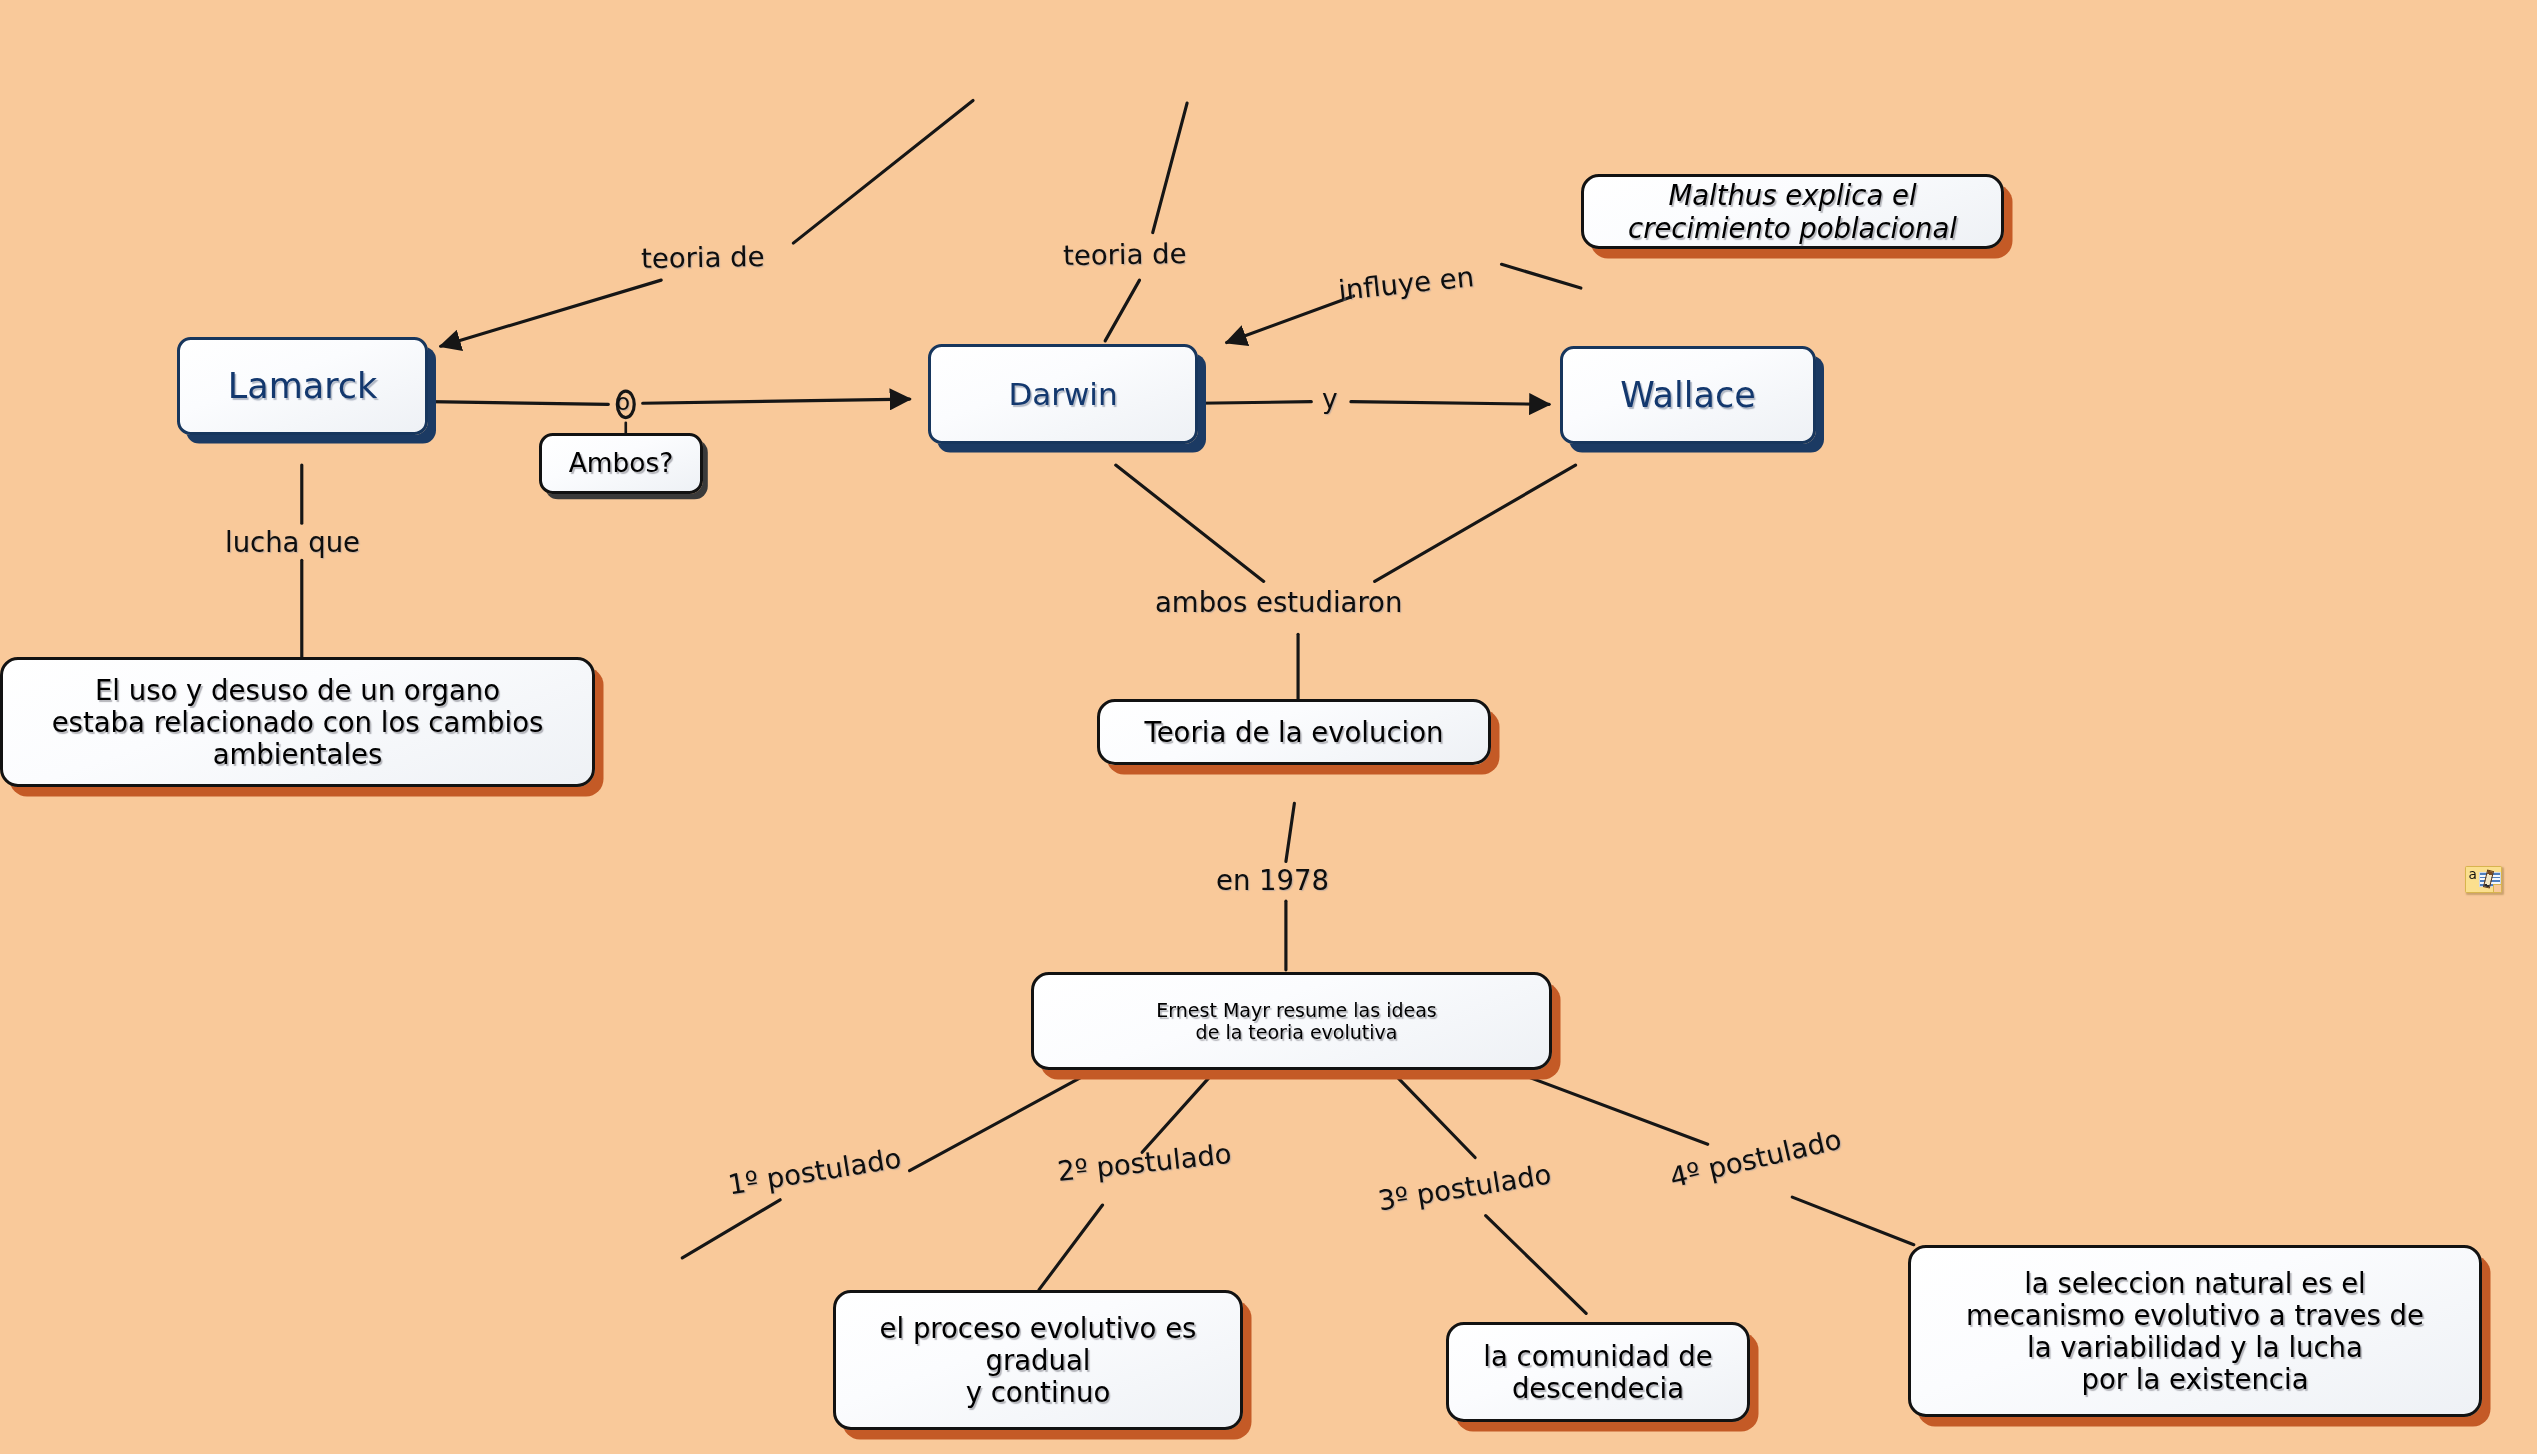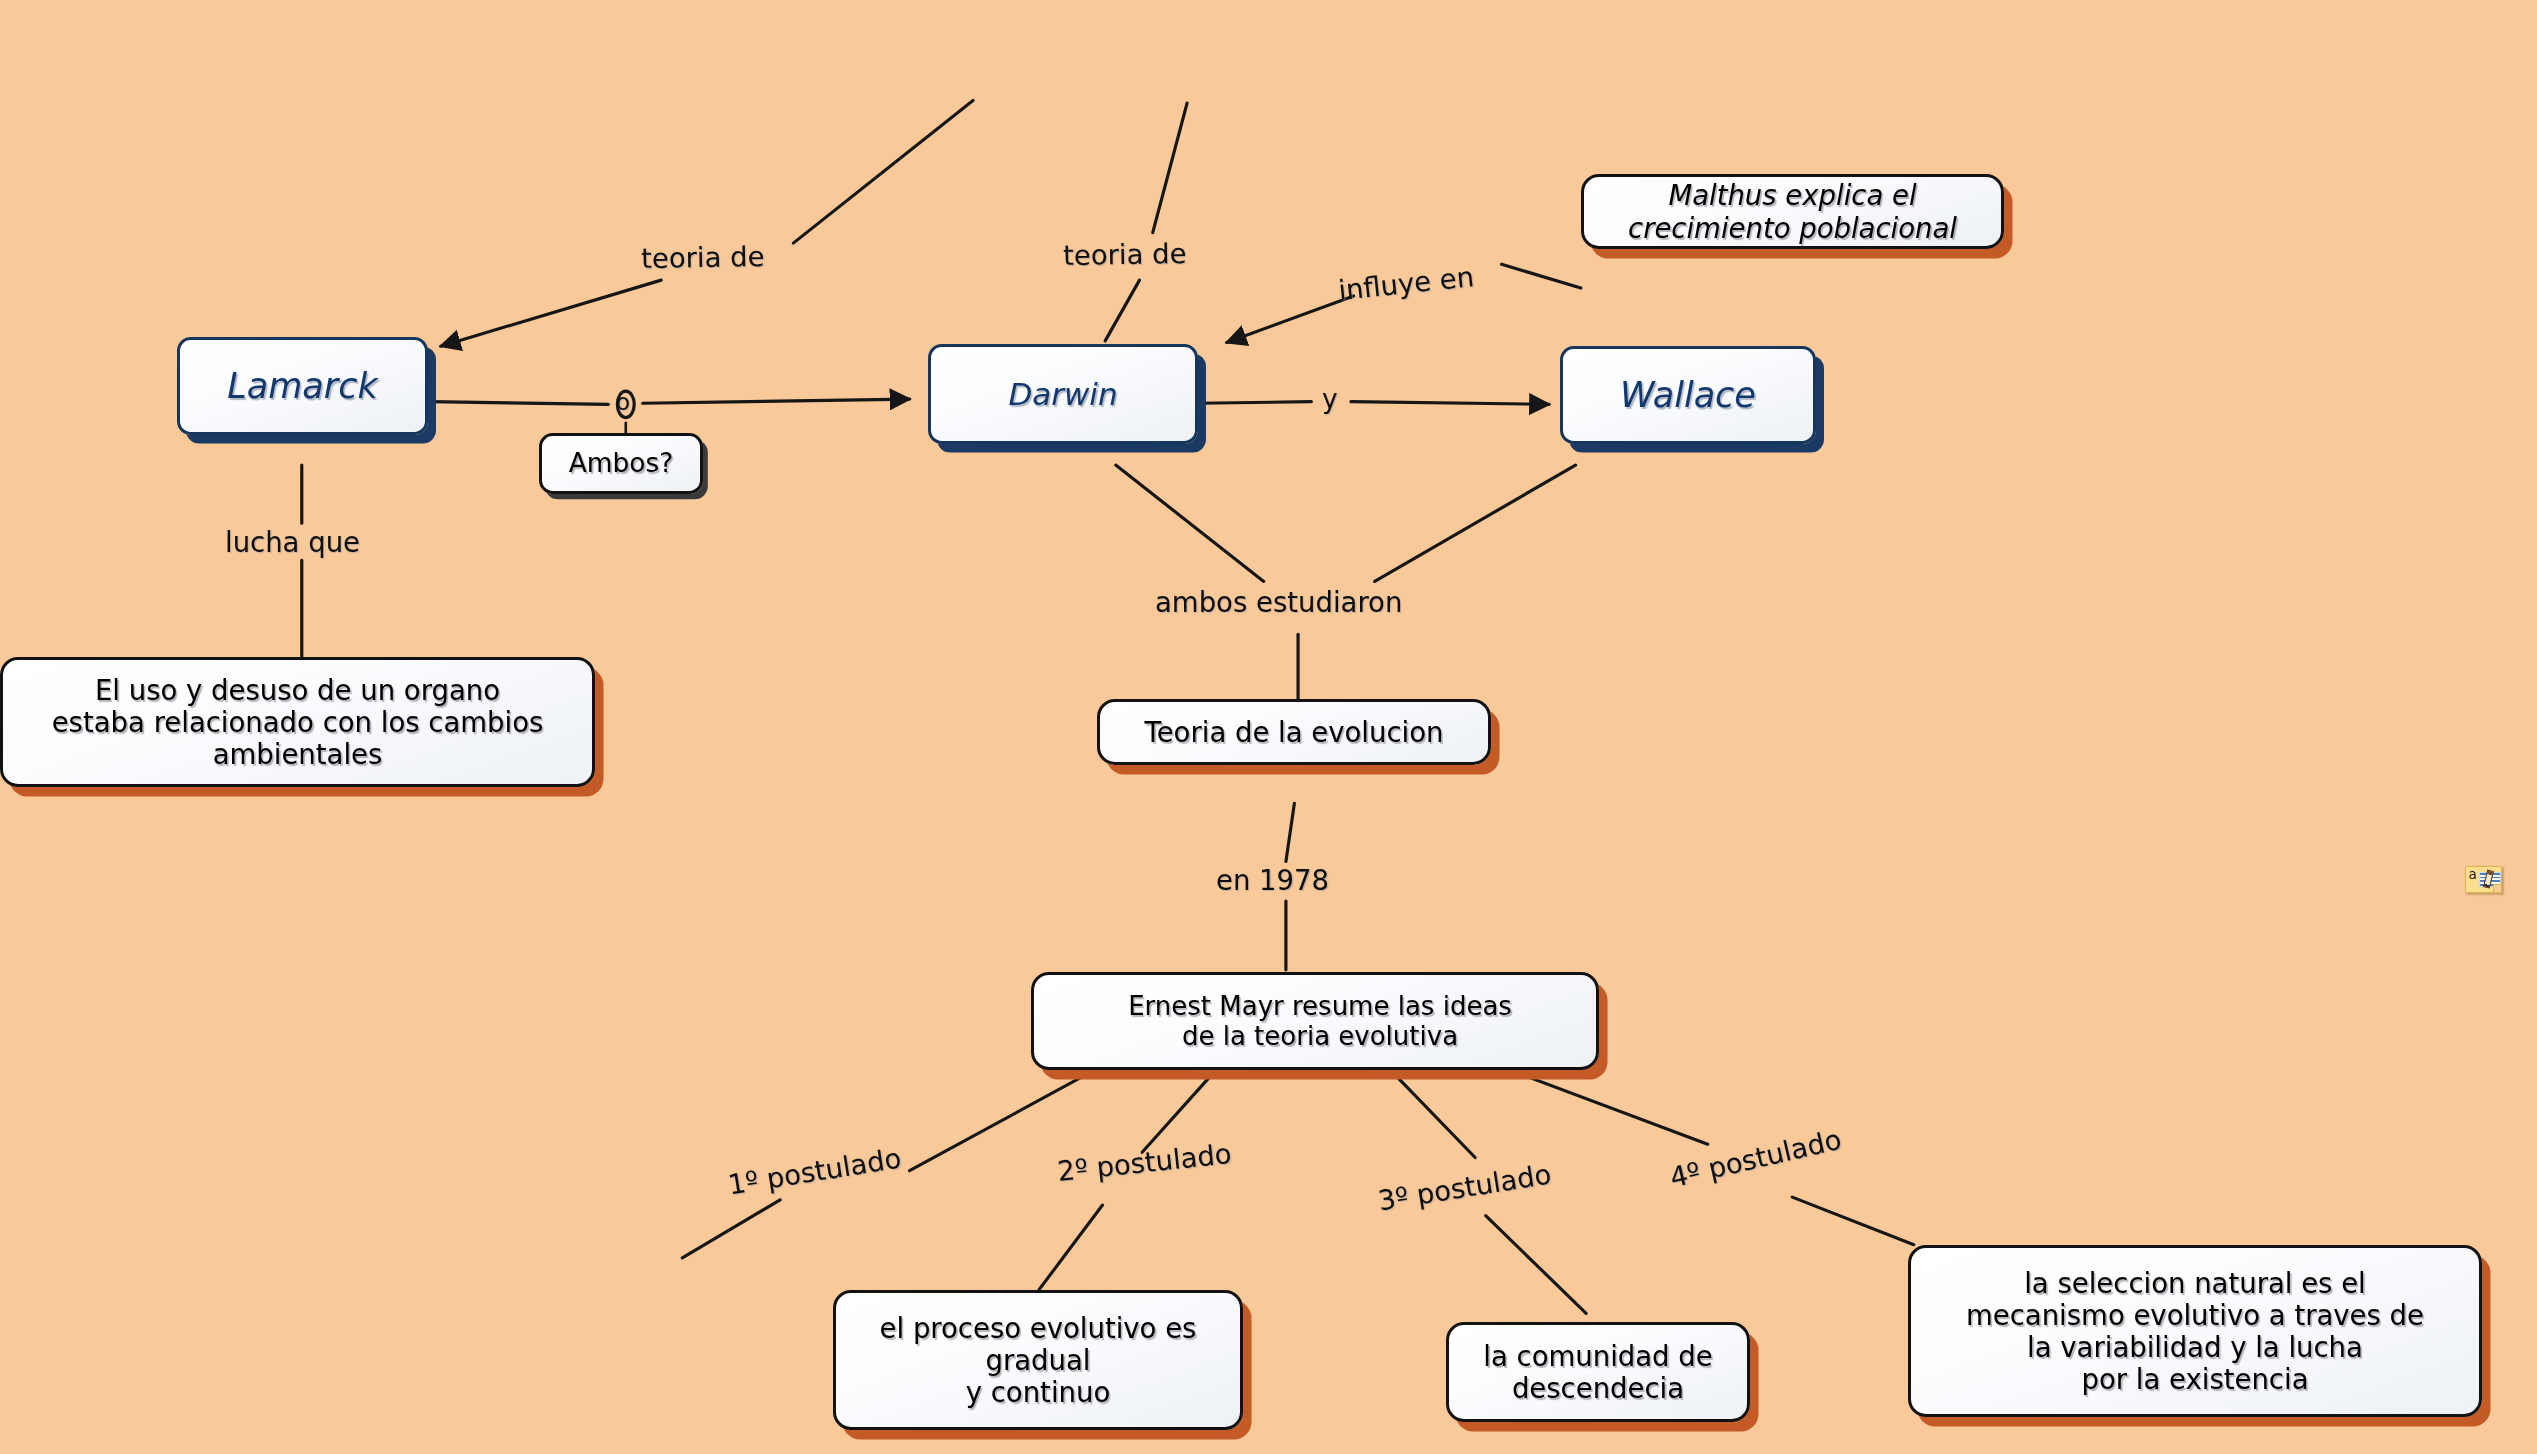--- a/index.html
+++ b/index.html
@@ -45,21 +45,20 @@
     text-shadow: 1.6px 1.6px 1.1px rgba(120,120,130,0.55);
   }
 
   
   .node.person {
     border: 3.7px solid #17365d;
     border-radius: 13.7px;
     color: #13386e;
     box-shadow: 8.5px 9px 0 -0.5px #1b3a63;
     text-shadow: 1.6px 1.6px 1.1px rgba(130,140,160,0.6);
-    font-style: italic;
   }
 
   .node.small {
     border-width: 3.2px;
     border-radius: 13.7px;
     box-shadow: 5.3px 5.8px 0 -0.5px #3a3a3a;
   }
 
   .node.italic { font-style: italic; }
 
@@ -210,21 +209,21 @@
 
   <div class="node plain italic" style="left:1581px; top:174px; width:423px; height:75px; font-size:27.5px;">Malthus explica el
 crecimiento poblacional</div>
 
   <div class="node plain" style="left:0px; top:657px; width:595px; height:130px; font-size:27.5px;">El uso y desuso de un organo
 estaba relacionado con los cambios
 ambientales</div>
 
   <div class="node plain" style="left:1097px; top:699px; width:394px; height:66px; font-size:27.5px;">Teoria de la evolucion</div>
 
-  <div class="node plain" style="left:1031px; top:972px; width:568px; height:98px; font-size:26px;padding-left:10px;">Ernest Mayr resume las ideas
+  <div class="node plain" style="left:1031px; top:972px; width:521px; height:98px; font-size:19px;padding-left:10px;">Ernest Mayr resume las ideas
 de la teoria evolutiva</div>
 
 
   <div class="node plain" style="left:833px; top:1290px; width:410px; height:140px; font-size:27.5px;">el proceso evolutivo es
 gradual
 y continuo</div>
 
   <div class="node plain" style="left:1446px; top:1322px; width:304px; height:100px; font-size:27.5px;">la comunidad de
 descendecia</div>
 

